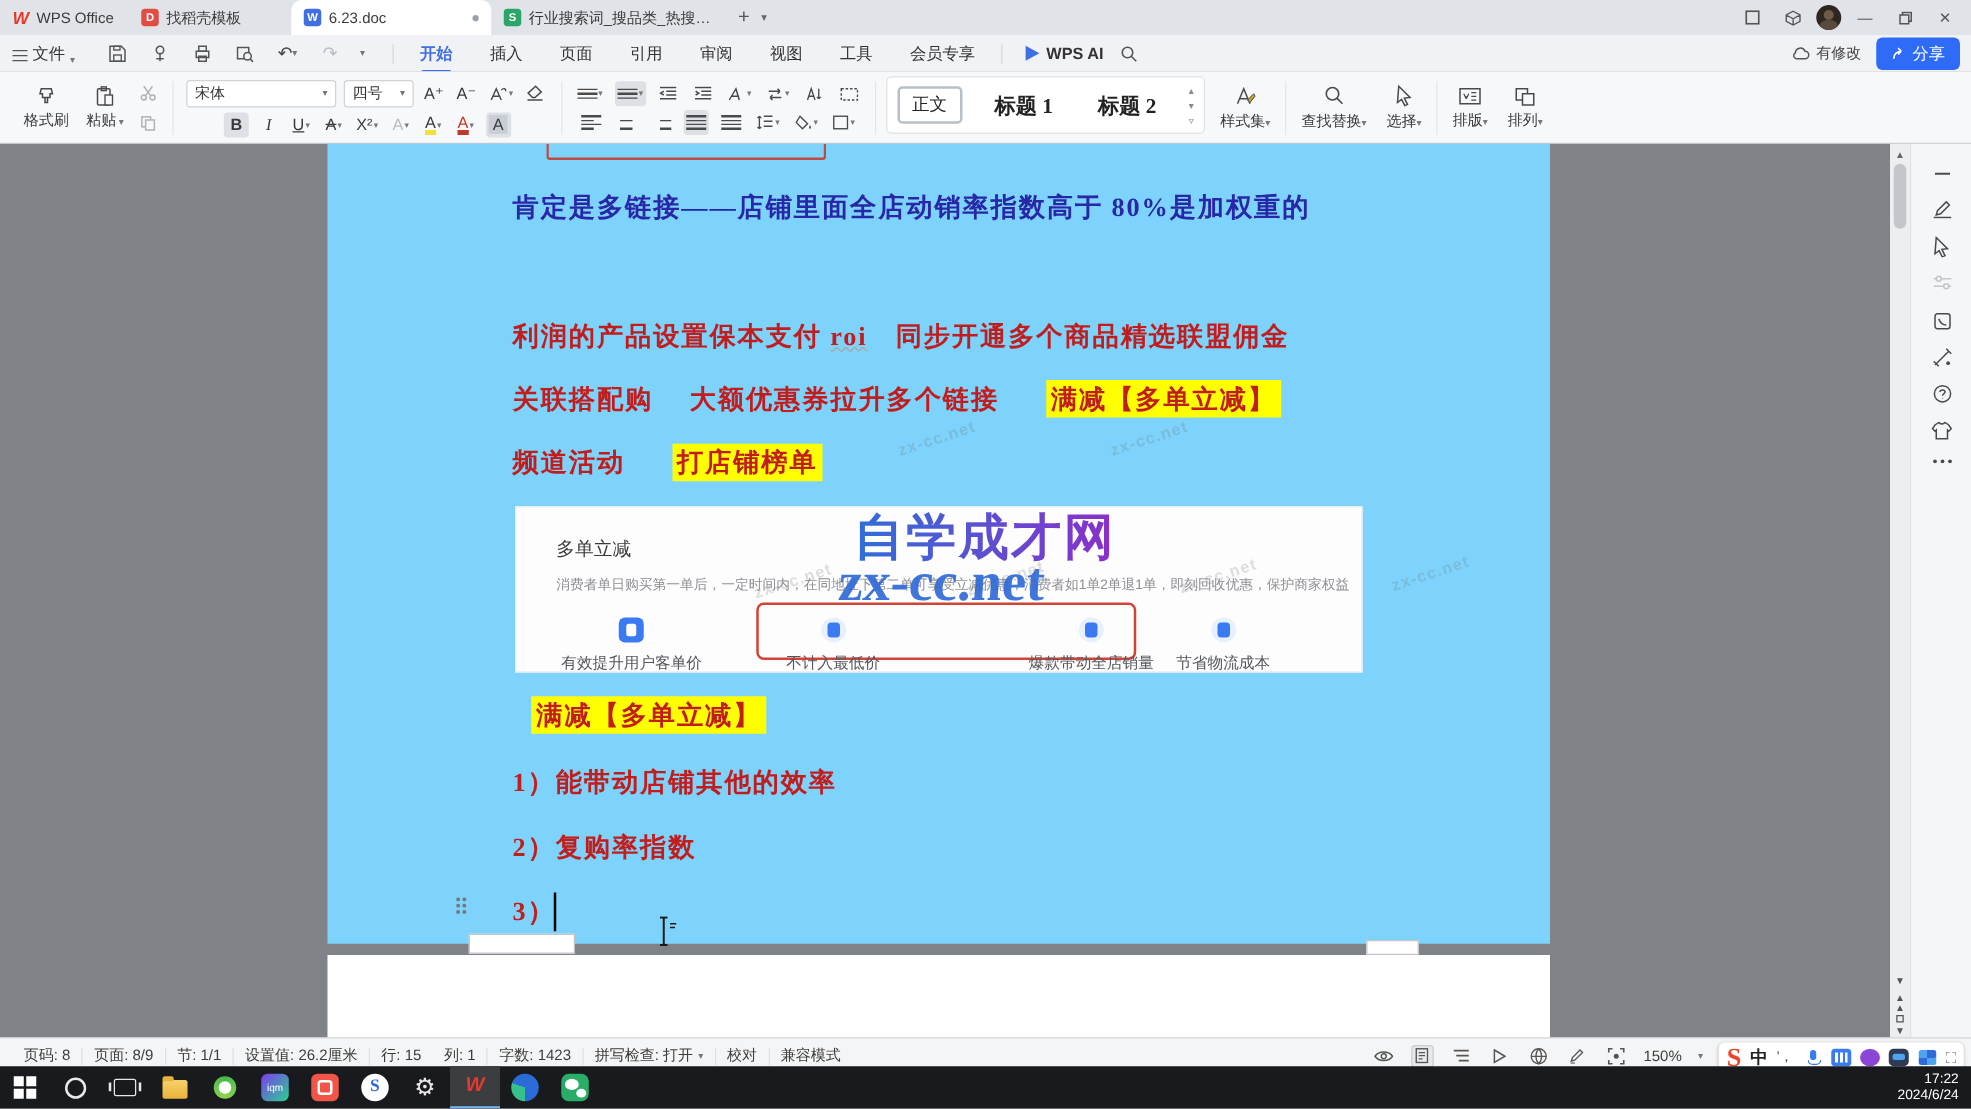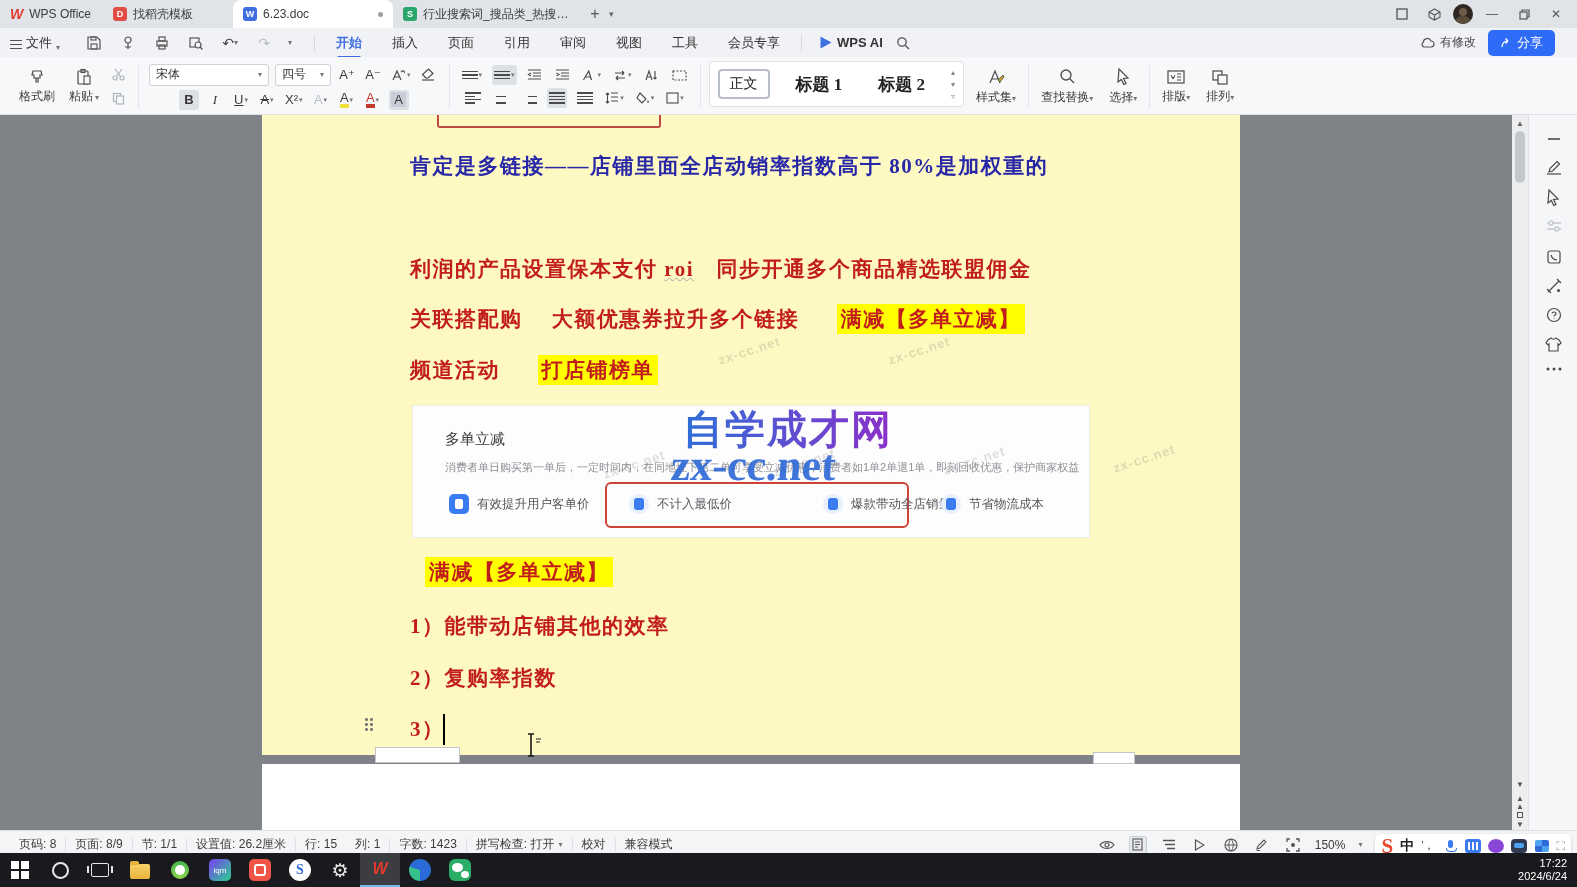--- a/index.html
+++ b/index.html
@@ -33,21 +33,21 @@
   .qa-icons { display:flex; align-items:center; gap:14px; padding:0 14px; }
   .qa-icons svg { display:block; }
   .caret { font-size:8px; color:#777; }
   .menu-sep { width:1px; height:16px; background:#d6d8dc; margin:0 8px; }
   .menu-tabs { display:flex; align-items:flex-end; gap:4px; }
   .mtab { padding:4px 13px; font-size:13px; color:#333; position:relative; }
   .mtab.active { color:#3f6fe0; font-weight:bold; }
   .mtab.active::after { content:""; position:absolute; left:14px; right:14px; bottom:-3px; height:3px; background:#3f6fe0; border-radius:2px; }
   .wps-ai { display:flex; align-items:center; gap:5px; padding:0 10px; font-size:13px; color:#333; font-weight:bold; }
   .ai-logo { width:0; height:0; border-left:6px solid transparent; border-right:6px solid transparent; border-bottom:11px solid #3f6fe0; transform:rotate(90deg); }
-  .menu-right { margin-left:auto; display:flex; align-items:center; gap:12px; padding-right:22px; }
+  .menu-right { margin-left:auto; display:flex; align-items:center; gap:12px; padding-right:9px; }
   .modified { display:flex; align-items:center; gap:5px; font-size:12px; color:#444; }
   .share-btn { display:flex; align-items:center; gap:5px; background:#2e6bf6; color:#fff; font-size:13px; padding:4px 12px; border-radius:5px; }
 
   
   .ribbon { position:absolute; top:57px; left:0; width:1577px; height:58px; background:#f7f8fa; border-bottom:1px solid #dfe1e4; display:flex; align-items:stretch; padding:4px 0 2px 8px; }
   .rgroup { display:flex; align-items:center; gap:4px; padding:0 6px; }
   .rsep { width:1px; background:#e4e5e8; margin:4px 4px; }
   .bigbtn { display:flex; flex-direction:column; align-items:center; justify-content:center; gap:2px; padding:1px 5px; font-size:12px; color:#3a3a3a; }
   .bigbtn .caret { margin-left:2px; }
   .smallcol { display:flex; flex-direction:column; gap:6px; justify-content:center; }
@@ -77,33 +77,33 @@
   
   .gallery { display:flex; align-items:center; background:#fff; border:1px solid #dfe1e5; border-radius:4px; height:46px; padding:0 8px; gap:16px; margin:0 4px; }
   .gstyle { font-family:"Liberation Serif","DejaVu Serif",serif; color:#222; padding:4px 10px; white-space:nowrap; }
   .gstyle.sel { border:2px solid #b8bfc9; border-radius:4px; font-size:14px; }
   .gstyle.h { font-weight:bold; font-size:17px; }
   .gal-arrows { display:flex; flex-direction:column; gap:3px; color:#888; font-size:8px; align-items:center; }
   .icon-lbl-btn { display:flex; flex-direction:column; align-items:center; justify-content:center; gap:3px; font-size:12px; color:#3a3a3a; padding:0 8px; }
 
   
   .doc-area { position:absolute; top:115px; left:0; width:1577px; height:715px; background:#7f8287; }
-  .page { position:absolute; left:262px; top:0; width:978px; height:640px; background:#fef9c3; }
+  .page { position:absolute; left:262px; top:0; width:978px; height:640px; background:#7dd3fc; }
   .page2 { position:absolute; left:262px; top:649px; width:978px; height:66px; background:#fff; }
   .docline { position:absolute; left:148px; white-space:nowrap; font-family:"Liberation Serif","DejaVu Serif",serif; font-weight:bold; font-size:21px; letter-spacing:1.5px; }
   .blue { color:#2727a7; }
   .red { color:#c21d1d; }
   .hl { background:#ffff00; padding:3px 4px;margin-left:15px; }
   .wavy { text-decoration:underline; text-decoration-style:wavy; text-decoration-color:#a9a9a9; text-decoration-thickness:1px; }
   .partial-box { position:absolute; left:175px; top:0; width:224px; height:13px; border:2px solid #bf4a43; border-top:none; border-radius:0 0 3px 3px; }
   
   .embed { position:absolute; left:150px; top:290px; width:678px; height:133px; background:#fdfdfe; border:1px solid #ececee; }
   .embed-title { position:absolute; left:32px; top:24px; font-size:15px; color:#3a3a3a; }
   .embed-desc { position:absolute; left:32px; top:54px; width:620px; font-size:11px; color:#8d8f94; white-space:nowrap; }
-  .feature { position:absolute; top:88px; display:flex; align-items:center; gap:8px; font-size:12.5px; color:#55575c; }
+  .feature { position:absolute; top:88px; display:flex; align-items:center; gap:8px; font-size:12.5px; color:#55575c;flex-direction:column; }
   .f-ic { width:20px; height:20px; border-radius:5px; background:#3b7bf2; position:relative; flex:0 0 auto; }
   .f-ic::before { content:""; position:absolute; left:6px; top:5px; width:8px; height:10px; background:#fff; border-radius:2px; }
   .f-ic.round { border-radius:50%; background:#e8f0fe; }
   .f-ic.round::before { left:5px; top:4px; width:10px; height:12px; background:#3b7bf2; border-radius:3px; }
   .red-frame { position:absolute; left:192px; top:76px; width:304px; height:46px; border:2.5px solid #cf4436; border-radius:6px; }
   .wm-title { position:absolute; left:270px; top:-4px; font-size:40px; font-weight:bold; letter-spacing:2px; font-family:"Liberation Serif","DejaVu Serif",serif; background:linear-gradient(90deg,#2f6fd8,#8b2fc9); -webkit-background-clip:text; background-clip:text; color:transparent; z-index:5; }
   .wm-site { position:absolute; left:258px; top:34px; font-size:44px; font-weight:bold; color:rgba(43,103,214,0.9); transform:skewX(-4deg); z-index:5; font-family:"Liberation Serif","DejaVu Serif",serif; }
   .wm-faint { position:absolute; font-size:13px; font-weight:bold; color:rgba(110,110,110,0.22); transform:rotate(-18deg); z-index:4; letter-spacing:1px; }
   
   .caret-bar { position:absolute; left:181px; top:599px; width:2px; height:31px; background:#000; }

